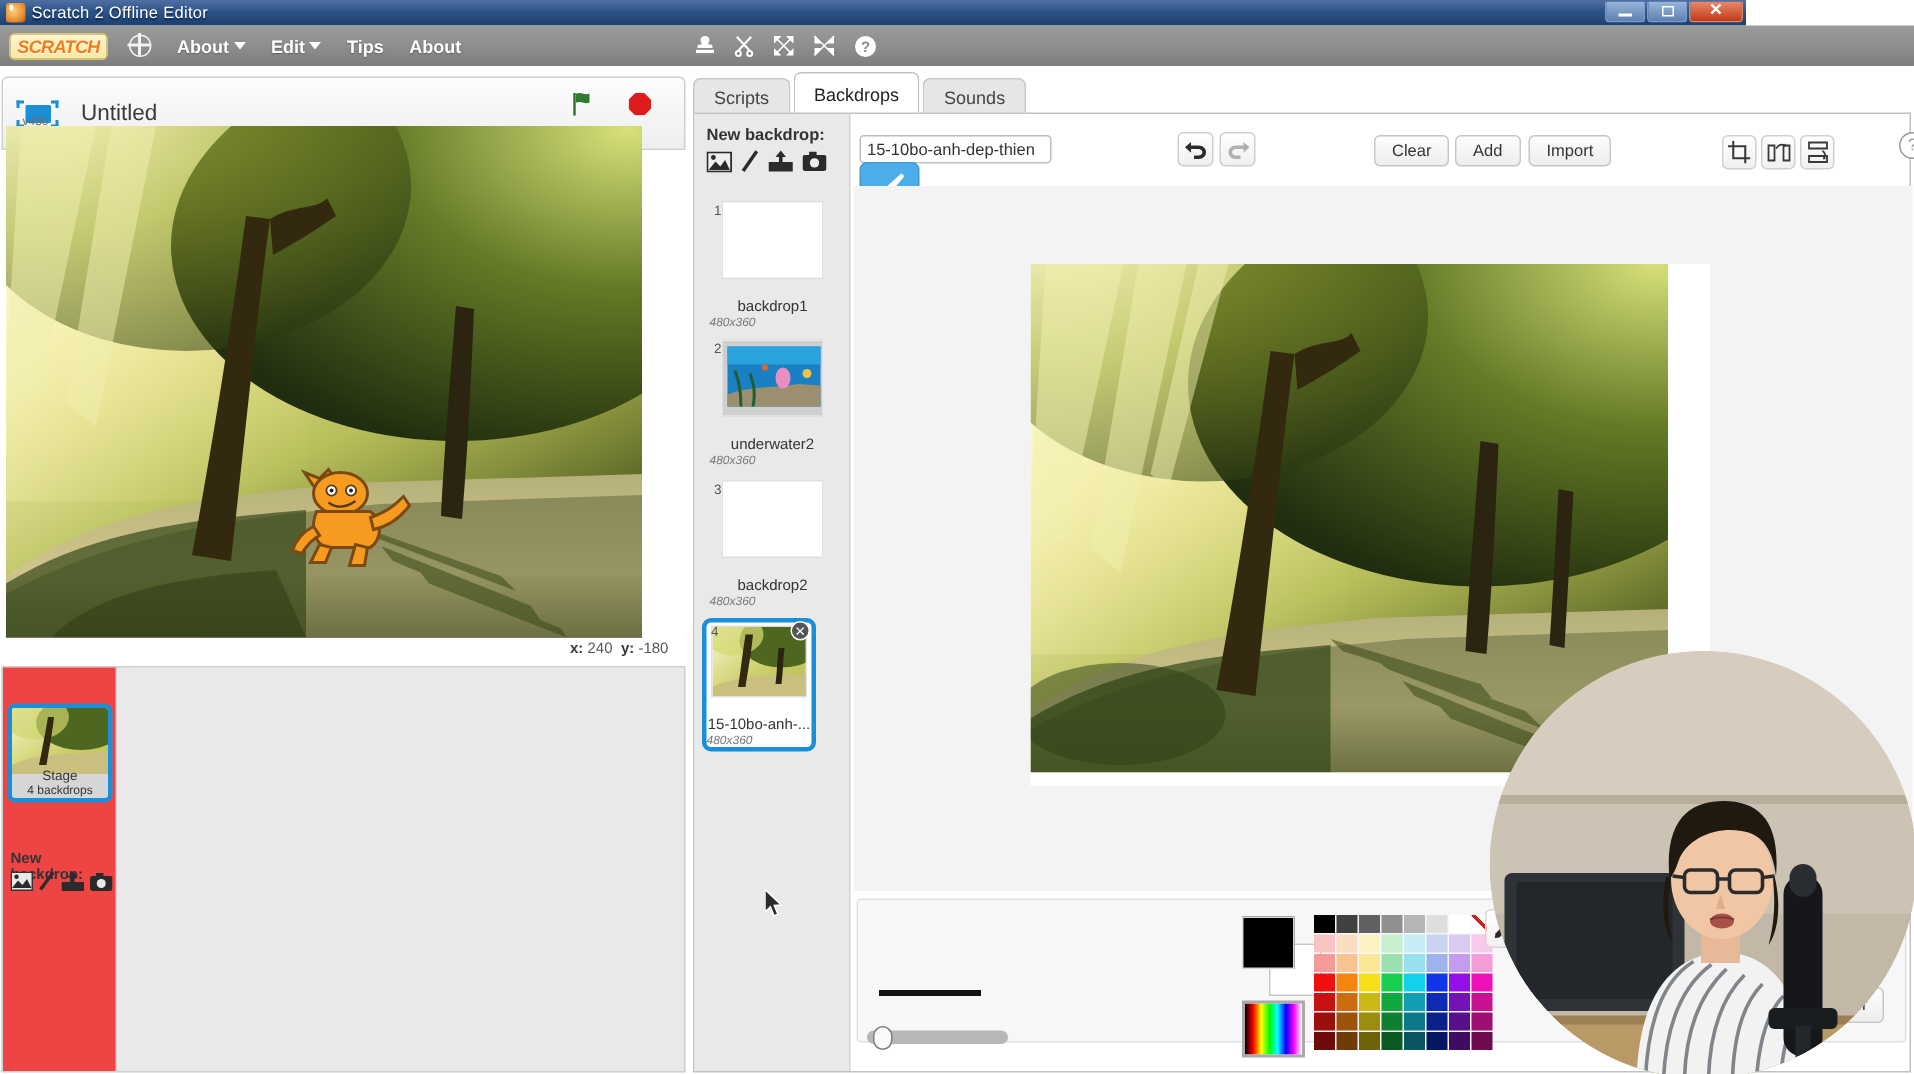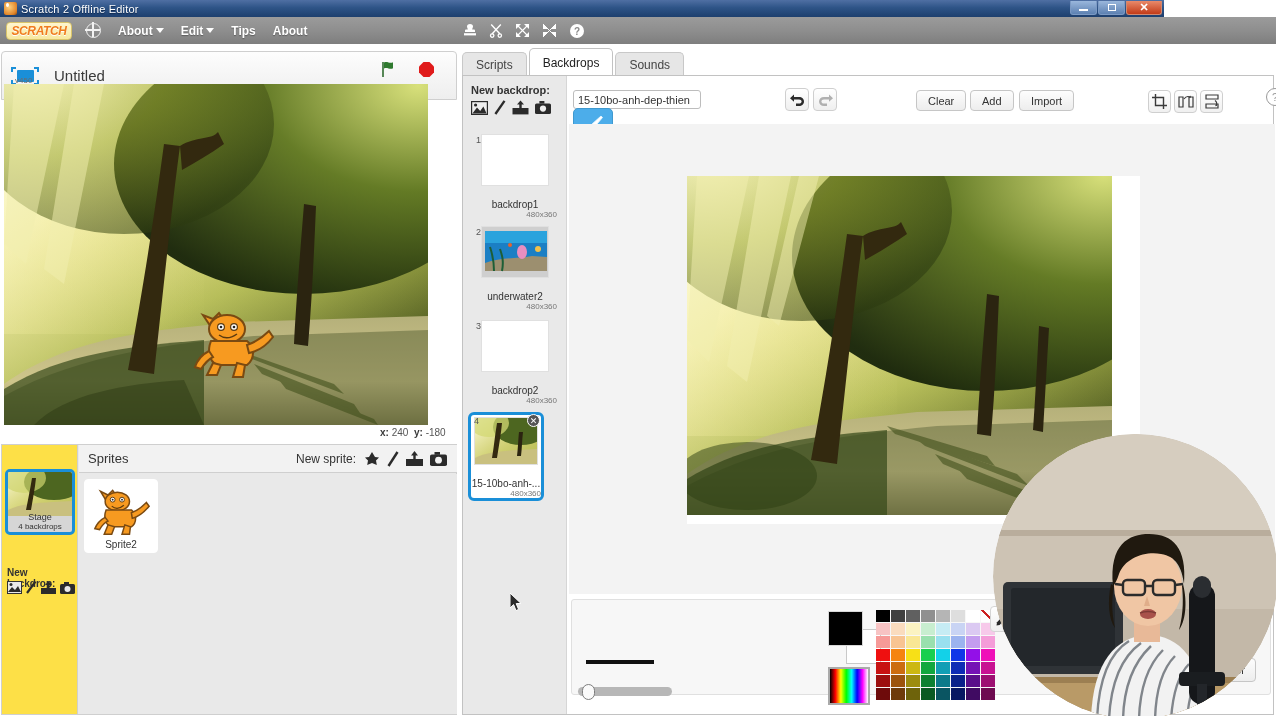--- a/index.html
+++ b/index.html
@@ -75,21 +75,21 @@
   #coords{ position:absolute; left:380px; top:427px; font-size:10px; color:#3a3a3a; }
   #coords b{ font-weight:bold; }
   #coords .v{ color:#555; }
 
   
   #cat-sprite{ position:absolute; left:185px; top:215px; width:90px; height:85px; }
 
   
   #sprite-pane{ position:absolute; left:1px; top:444px; width:456px; height:271px;
     background:#e9e9e9; border:1px solid #cfcfcf; }
-  #stage-col{ position:absolute; left:0; top:0; width:76px; height:269px; background:#fde047;
+  #stage-col{ position:absolute; left:0; top:0; width:76px; height:269px; background:#ef4444;
     border-right:1px solid #cfcfcf; }
   #stage-thumb{ position:absolute; left:3px; top:24px; width:70px; height:66px;
     background:#d6d6d6; border:3px solid #1a8fd8; border-radius:5px; overflow:hidden; }
   #stage-thumb .ph{ position:absolute; left:0;top:0;width:64px;height:44px; }
   #stage-thumb .lbl{ position:absolute; left:0; bottom:0; width:64px; text-align:center;
     font-size:9px; color:#333; line-height:10px; }
   #newbackdrop-lbl{ position:absolute; left:5px; top:122px; font-size:10px; color:#333;
     font-weight:bold; }
   #newbackdrop-icons{ position:absolute; left:5px; top:136px; display:flex; gap:4px;
     align-items:center; }
@@ -116,21 +116,21 @@
 
   #backdrop-col{ position:absolute; left:0; top:0; width:104px; height:638px; background:#e9e9e9;
     border-right:1px solid #d6d6d6; }
   #bd-newlabel{ position:absolute; left:8px; top:8px; font-size:11px; font-weight:bold; color:#333;}
   #bd-newicons{ position:absolute; left:8px; top:24px; display:flex; gap:6px; align-items:center;}
   .bd-item{ position:absolute; left:10px; width:84px; }
   .bd-item .num{ position:absolute; left:3px; top:1px; font-size:9px; color:#555; z-index:3;}
   .bd-item .thumb{ width:68px; height:52px; background:#fff; margin:0 auto; border:1px solid #e0e0e0;
     overflow:hidden; position:relative; }
   .bd-item .nm{ text-align:center; font-size:10px; color:#333; margin-top:13px; }
-  .bd-item .dim{ text-align:right; font-size:8px; color:#777; }
+  .bd-item .dim{ text-align:left; font-size:8px; color:#777;font-style:italic; }
   .bd-item.selected{ background:#fff; border:3px solid #1a8fd8; border-radius:6px; padding-top:2px;}
   .bd-item .close{ position:absolute; right:1px; top:-1px; width:13px;height:13px;border-radius:50%;
     background:#555; color:#fff; font-size:9px; display:flex;align-items:center;justify-content:center;
     border:1.5px solid #fff; z-index:4;}
 
   
   #tools{ position:absolute; left:110px; top:32px; width:42px; }
   .tool{ width:40px; height:31px; margin-bottom:4px; border:1px solid #d0d0d0;
     border-radius:5px; background:linear-gradient(180deg,#fefefe,#f0f0f0);
     display:flex; align-items:center; justify-content:center; }
@@ -395,63 +395,21 @@
           <path d="M7.5 0 11 4H8.6v3.5H6.4V4H4z" fill="#2b2b2b"></path>
         </svg>
       <svg width="15" height="12" viewBox="0 0 15 12">
           <rect y="2" width="15" height="10" rx="1.6" fill="#2b2b2b"></rect>
           <rect x="4" y="0" width="5" height="2.4" fill="#2b2b2b"></rect>
           <circle cx="7.5" cy="7" r="3" fill="#e9e9e9"></circle>
         </svg>
     </div>
   </div>
 
-  <div id="sprites-head">
-    <div class="t">Sprites</div>
-    <div class="ns">New sprite:</div>
-    <div class="icons">
-      <svg width="16" height="16" viewBox="0 0 16 16">
-          <path d="M8 1 11 6l4 .6-3 3 .8 4.4L8 12l-4.8 2 .8-4.4-3-3L5 6z" fill="#2b2b2b"></path>
-        </svg>
-      <svg width="12" height="16" viewBox="0 0 12 16">
-          <path d="M10.5 1 1.5 15" stroke="#2b2b2b" stroke-width="2.4"></path>
-        </svg>
-      <svg width="17" height="15" viewBox="0 0 17 15">
-          <path d="M0 8h17v7H0z" fill="#2b2b2b"></path>
-          <path d="M8.5 0 12 4.5H9.7V8.6H7.3V4.5H5z" fill="#2b2b2b"></path>
-        </svg>
-      <svg width="17" height="14" viewBox="0 0 17 14">
-          <rect y="2.4" width="17" height="11.6" rx="1.8" fill="#2b2b2b"></rect>
-          <rect x="4.5" width="5.5" height="2.8" fill="#2b2b2b"></rect>
-          <circle cx="8.5" cy="8.2" r="3.4" fill="#f2f2f2"></circle>
-        </svg>
-    </div>
-  </div>
-
-  <div id="sprite-list">
-    <div class="sprite-card">
-      <svg viewBox="0 0 74 62" width="74" height="58">
-        <g stroke="#7a4a12" stroke-width="1.6" fill="#f79a20">
-          <path d="M20 22 L14 12 L22 16 L27 11 L32 18 Z"></path>
-          <ellipse cx="32" cy="23" rx="13" ry="10"></ellipse>
-          <path d="M20 32 C17 40 19 47 25 50 L47 50 C53 46 53 37 47 32 Z"></path>
-          <path d="M22 48 L18 58 L26 58 L29 50 Z"></path>
-          <path d="M40 48 L37 58 L45 58 L46 50 Z"></path>
-          <path d="M47 35 C56 32 60 27 63 24 L66 28 C61 34 56 39 48 41 Z"></path>
-          <path d="M19 40 C13 43 10 47 8 52 L13 53 C16 48 19 45 22 44 Z"></path>
-        </g>
-        <circle cx="27" cy="21" r="2.6" fill="#fff" stroke="#5a3a10" stroke-width="1"></circle>
-        <circle cx="37" cy="21" r="2.6" fill="#fff" stroke="#5a3a10" stroke-width="1"></circle>
-        <circle cx="27" cy="21" r="1" fill="#222"></circle>
-          <circle cx="37" cy="21" r="1" fill="#222"></circle>
-        <path d="M26 28 Q32 33 39 27" stroke="#5a3a10" stroke-width="1.2" fill="none"></path>
-      </svg>
-      <div class="nm">Sprite2</div>
-    </div>
-  </div>
+
 </div>
 
 <div id="tabs">
   <div class="tab">Scripts</div>
   <div class="tab active">Backdrops</div>
   <div class="tab">Sounds</div>
 </div>
 
 <div id="editor-panel">
 

